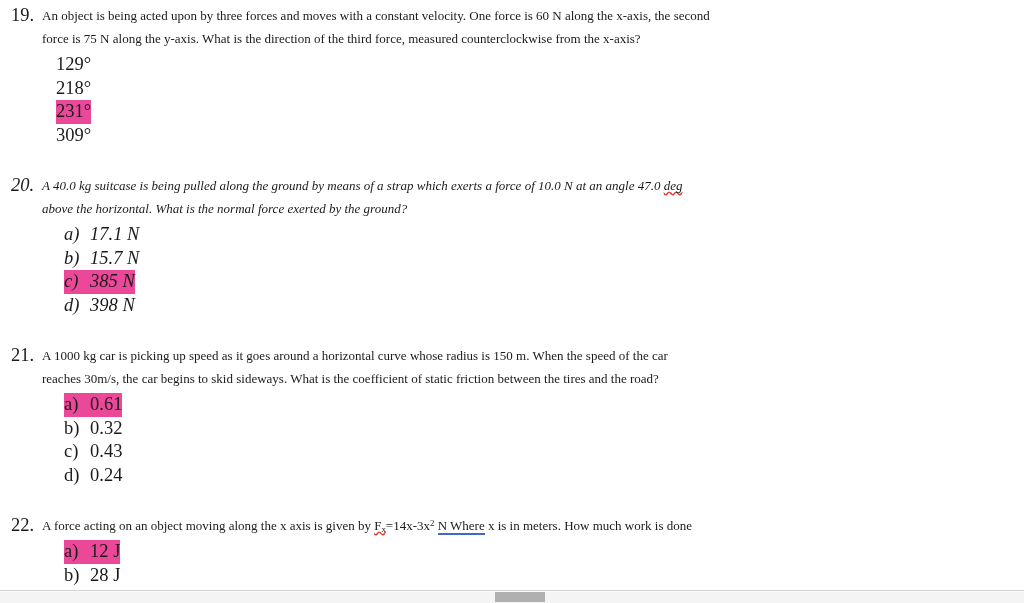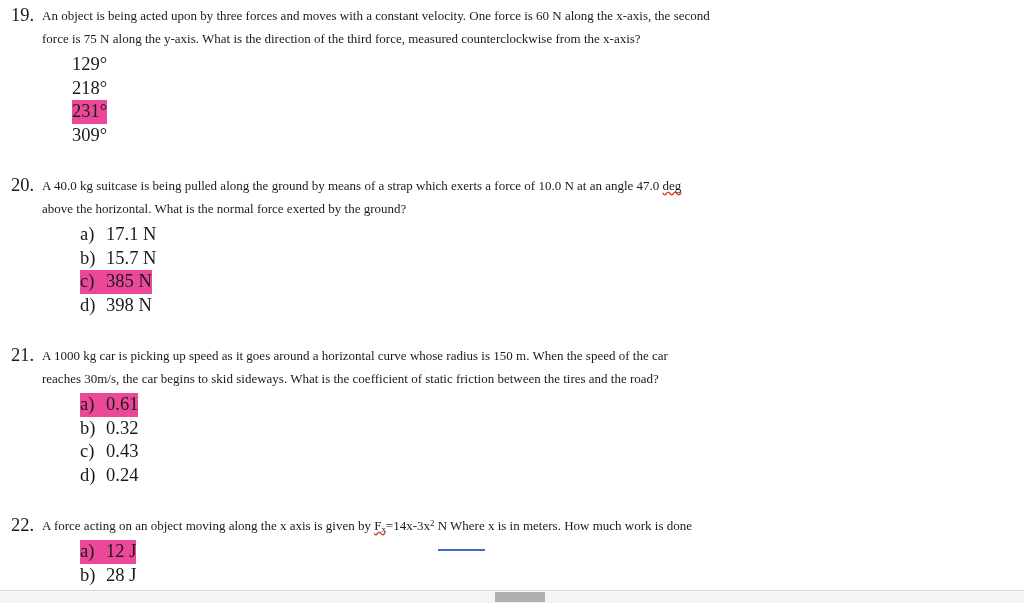--- a/index.html
+++ b/index.html
@@ -61,21 +61,20 @@
     margin-top: 3px;
   }
 
   .opt {
     display: flex;
     align-items: flex-end;
     font-size: 18.5px;
     line-height: 23.5px;
     white-space: nowrap;
     width: max-content;
-    margin-left: 16px;
   }
 
   .opt-letter {
     width: 26px;
     min-width: 26px;
     display: inline-block;
   }
 
   .opt-val {
     display: inline-block;
@@ -93,37 +92,37 @@
   .spell {
     position: relative;
     text-decoration: underline wavy #d93025;
     text-decoration-skip-ink: none;
     text-underline-offset: 1px;
   }
 
   
   .grammar {
     border-bottom: 2px solid #4169c8;
-    padding-bottom: 16px;
+    padding-bottom: 0px;
   }
 
   sub {
     font-size: 0.68em;
     line-height: 0;
     vertical-align: -0.28em;
   }
   sup {
     font-size: 0.68em;
     line-height: 0;
     vertical-align: 0.45em;
   }
 
   
   #q19 { margin-top: 4px; }
-  #q20 { margin-top: 27px; }
+  #q20 { margin-top: 27px; font-style: italic; }
   #q21 { margin-top: 27px; }
   #q22 { margin-top: 27px; }
 
   
   #scrollbar-area {
     position: absolute;
     left: 0;
     bottom: 0;
     width: 1024px;
     height: 13px;

